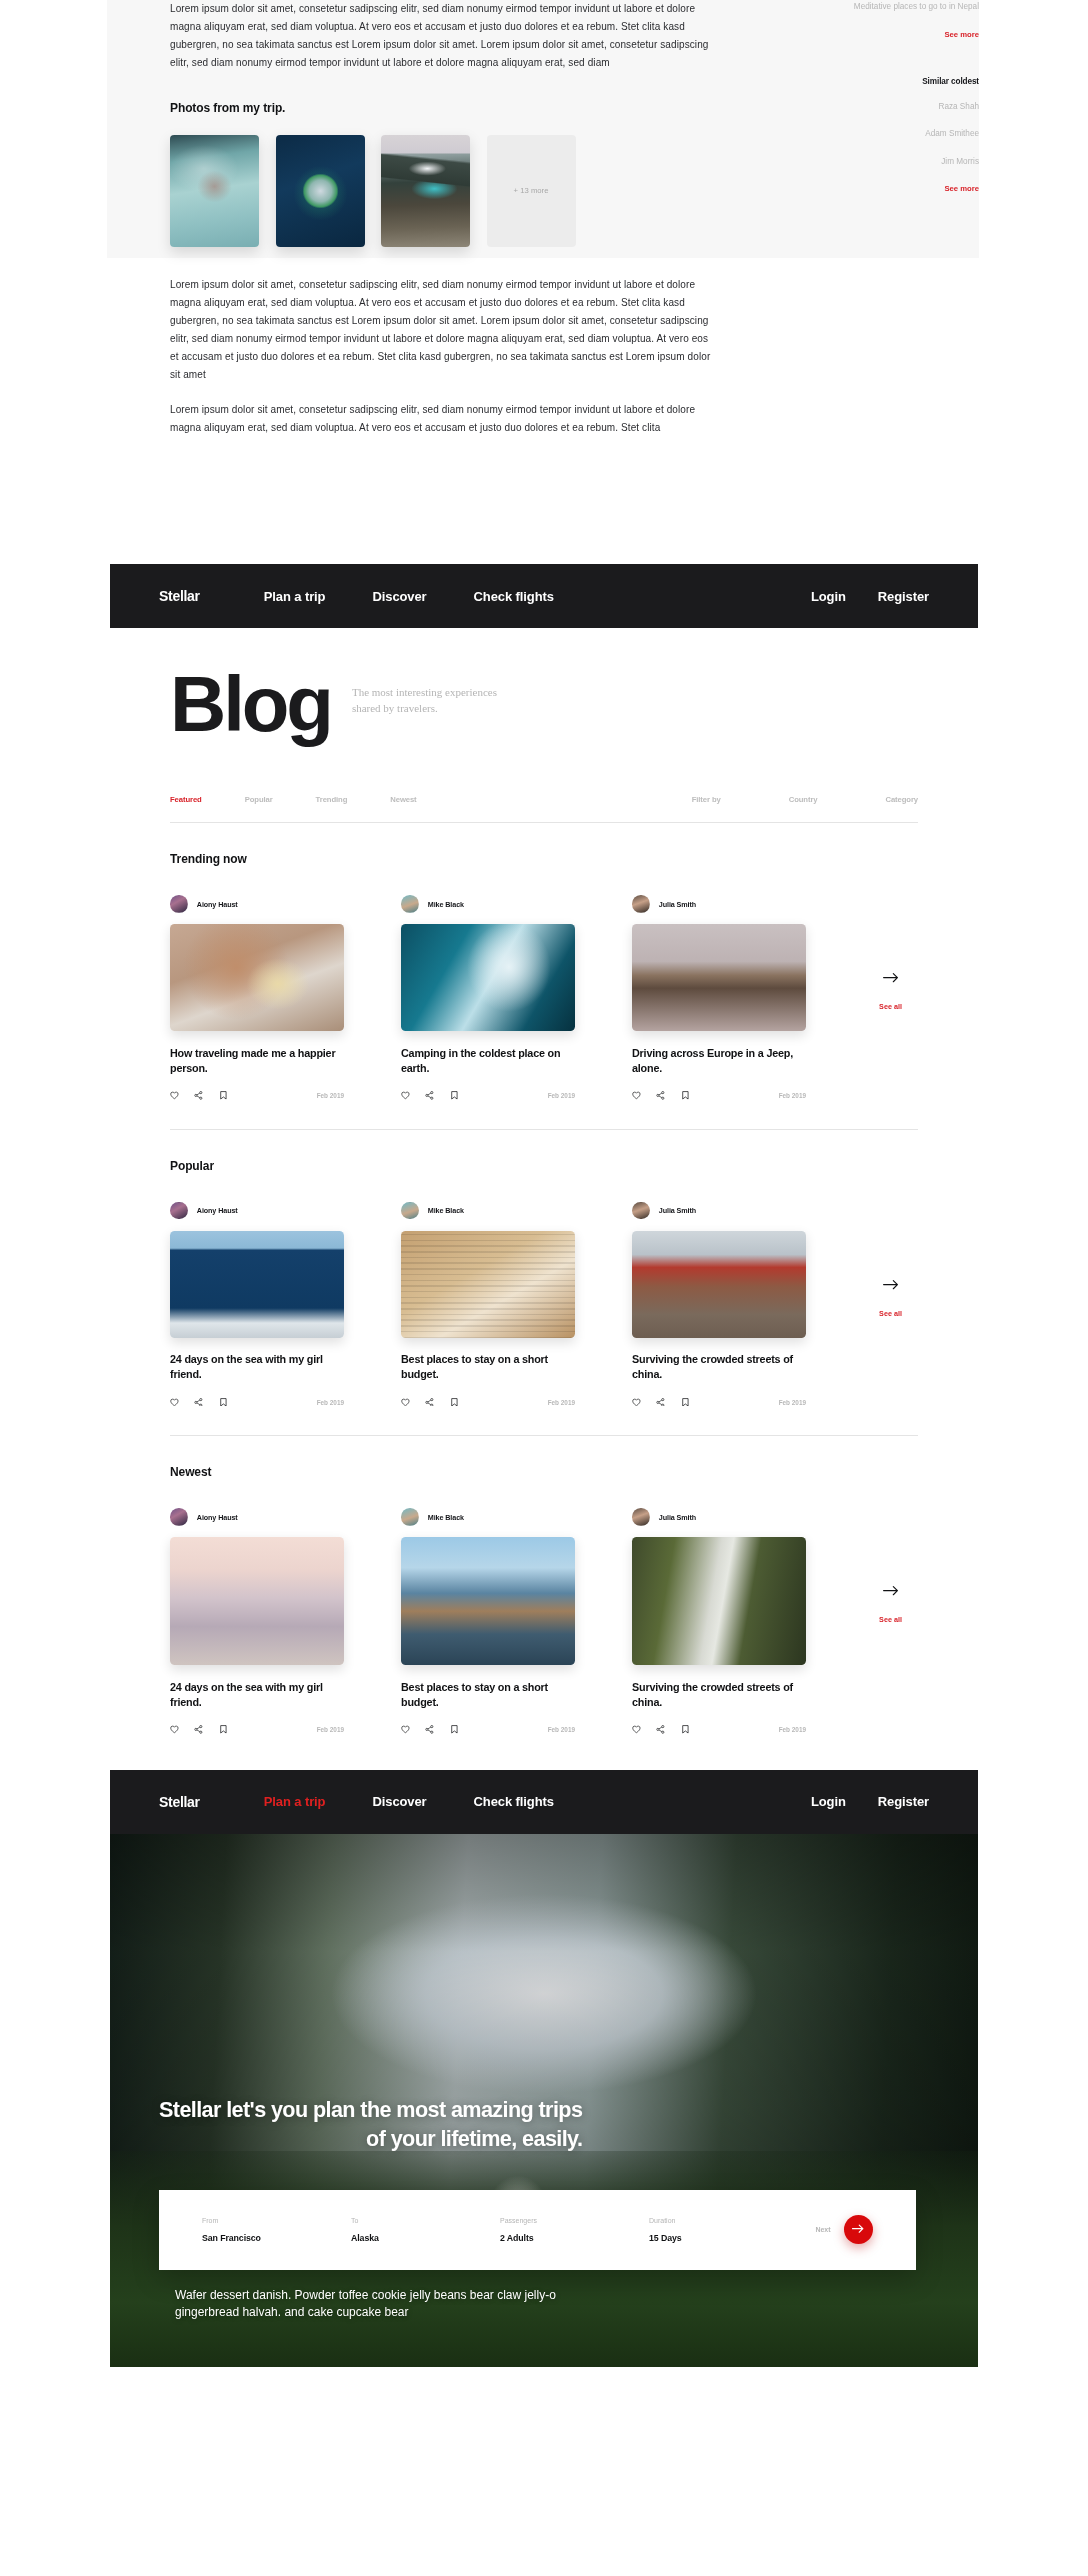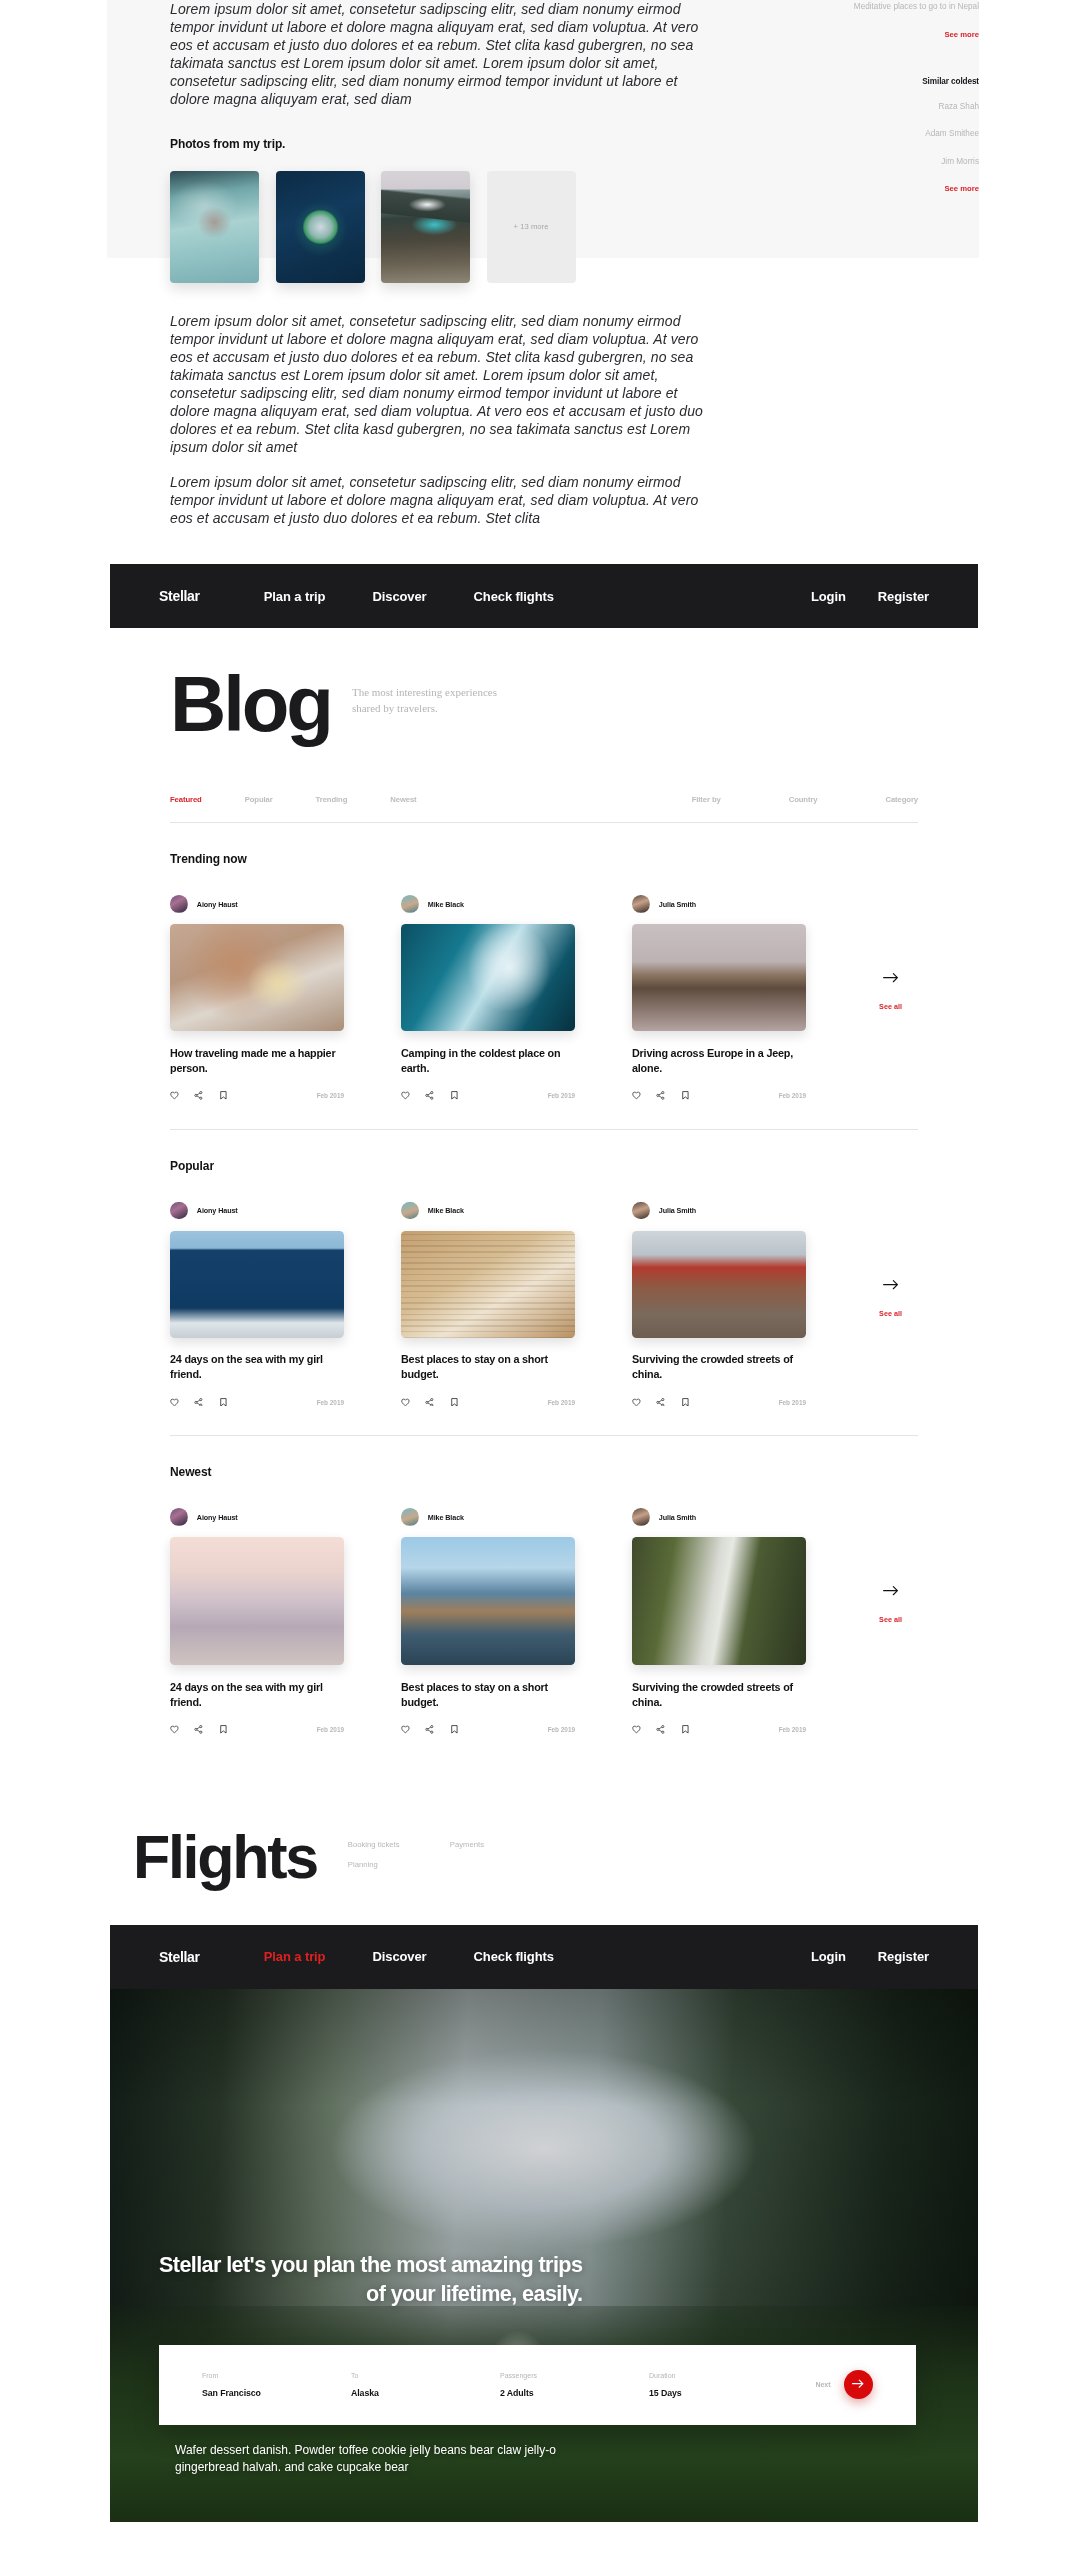--- a/index.html
+++ b/index.html
@@ -24,25 +24,24 @@
     width: 872px; height: 289px;
     background: #f7f7f7;
   }
   .article-inner {
     position: absolute;
     left: 170px; top: 0;
     width: 721px;
   }
   .body-col { width: 546px; }
   .body-par {
-    font-size: 14px;
+    font-size: 10px;
     line-height: 18px;
     color: #2b2c30;
     letter-spacing: 0.1px;
-    font-style: italic;
   }
   .body-par + .body-par { margin-top: 17.5px; }
   .photos-title {
     font-size: 12px;
     font-weight: 700;
     letter-spacing: -0.1px;
     color: #111214;
   }
   .photo-strip { display: flex; gap: 16.5px; }
   .photo-thumb {
@@ -746,34 +745,20 @@
                   </svg></span>
                 <div class="lbl">See all</div>
               </div>
             </div>
           </div>
         </div>
 
     </div>
   </section>
 
-  <section class="flights-section">
-    <div class="flights-inner">
-      <h1 class="flights-title">Flights</h1>
-      <div class="flights-links">
-        <div class="flights-col">
-          <a class="flights-link">Booking tickets</a>
-          <a class="flights-link">Planning</a>
-        </div>
-        <div class="flights-col">
-          <a class="flights-link">Payments</a>
-        </div>
-      </div>
-    </div>
-  </section>
 
   <section class="hero-section">
     <div class="hero-wrap">
 
       <nav class="navbar">
         <div class="brand">Stellar</div>
         <div class="nav-links">
           <a class="nav-link active">Plan a trip</a>
           <a class="nav-link">Discover</a>
           <a class="nav-link">Check flights</a>

